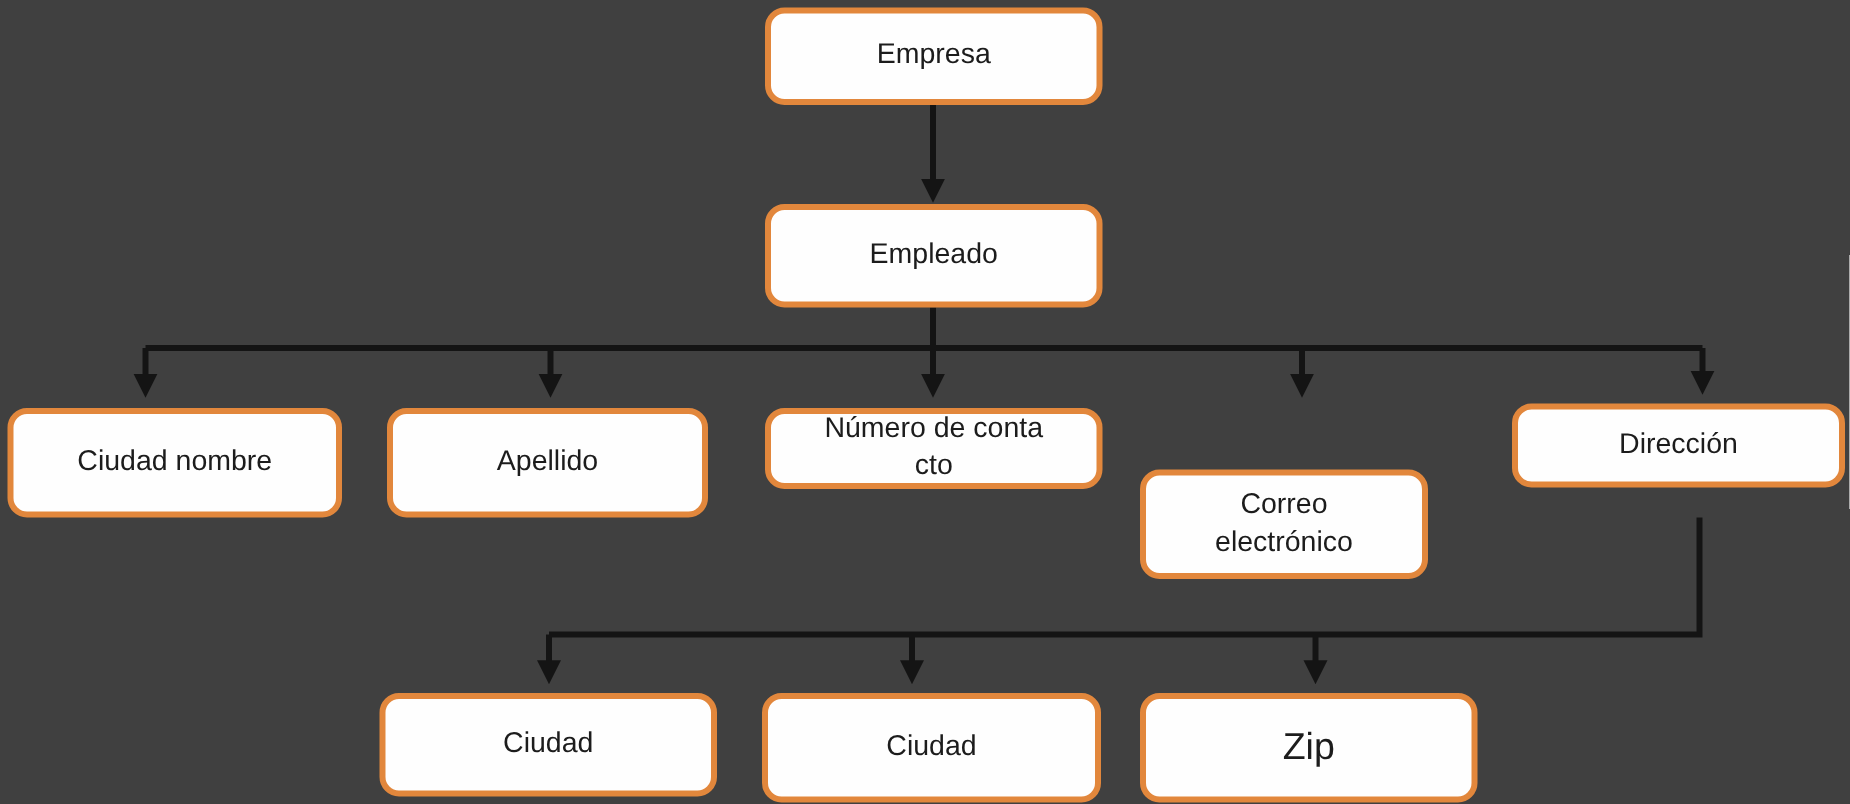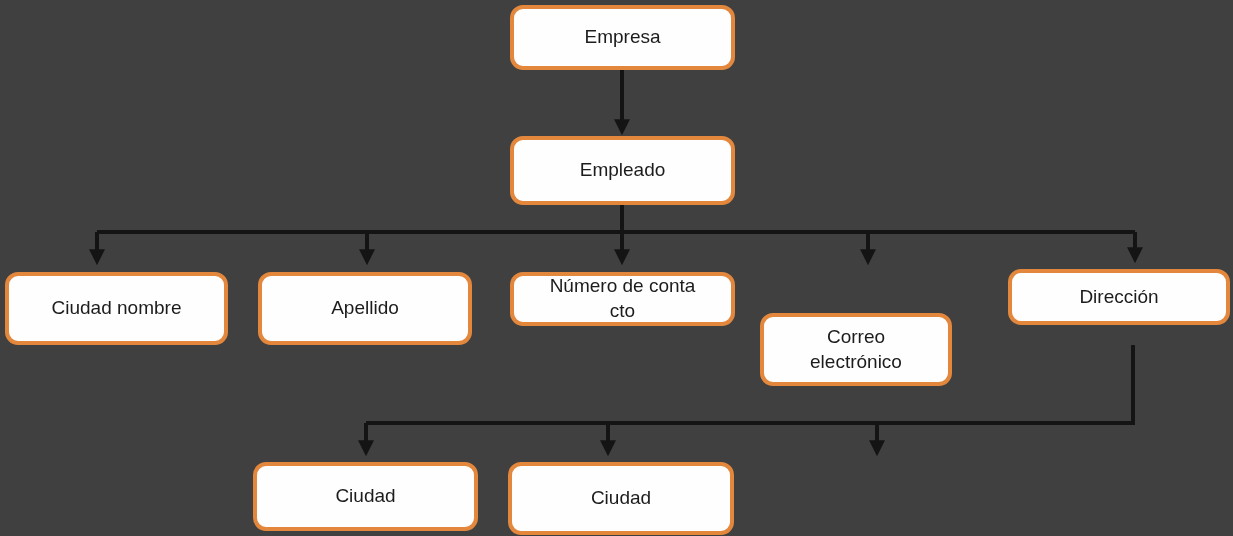--- a/index.html
+++ b/index.html
@@ -91,14 +91,15 @@
   <div class="node" id="n-empleado">Empleado</div>
   <div class="node" id="n-primer-nombre">Ciudad nombre</div>
   <div class="node" id="n-apellido">Apellido</div>
   <div class="node" id="n-numero-de-contacto">Número de conta
 cto</div>
   <div class="node" id="n-correo-electronico">Correo
 electrónico</div>
   <div class="node" id="n-direccion">Dirección</div>
   <div class="node" id="n-ciudad">Ciudad</div>
   <div class="node" id="n-estado">Ciudad</div>
+  <div class="node" id="n-zip">Zip</div>
 
 </div>
 
 </body></html>

